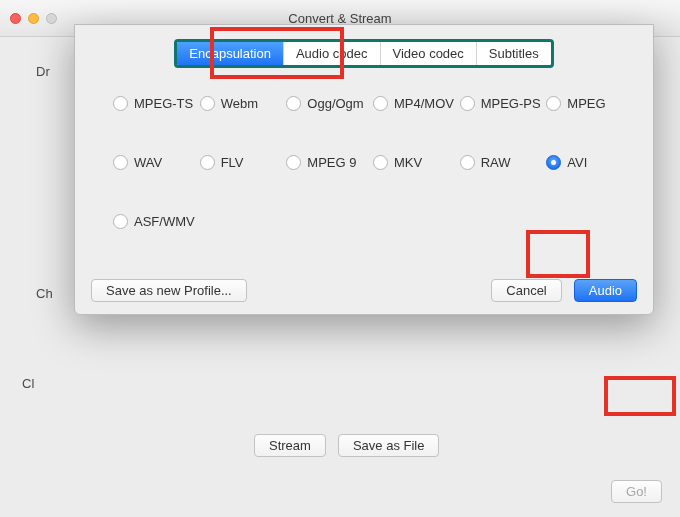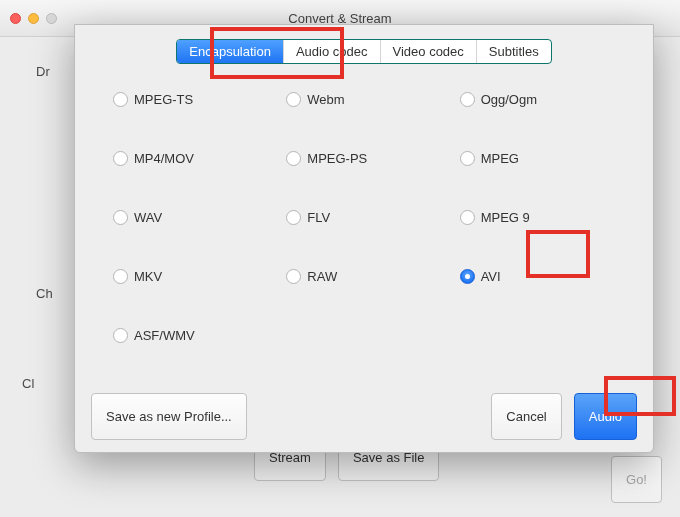--- a/index.html
+++ b/index.html
@@ -45,21 +45,21 @@
     display:flex; gap:12px;
   }
   .bg-go{
     position:absolute;
     right:18px; bottom:14px;
   }
   .btn {
     background: linear-gradient(#fdfdfd,#f1f1f1);
     border:1px solid #c2c2c2;
     border-radius:4px;
-    padding:15px 14px;
+    padding:3px 14px;
     font-size:13px;
     color:#333;
     cursor: default;
   }
   .btn-disabled { color:#a8a8a8; }
   .btn-primary{
     background: linear-gradient(#5aa3f8,#1e72f3);
     border:1px solid #1561d8;
     color:#fff;
   }
@@ -75,39 +75,39 @@
     box-shadow: 0 12px 40px rgba(0,0,0,0.35);
     padding: 14px 16px 12px 16px;
   }
   .tabbar {
     display:flex;
     justify-content:center;
     margin-bottom: 22px;
   }
   .segctl{
     display:flex;
-    border:1px solid #0f766e;
+    border:3px solid #0f766e;
     border-radius:4px;
     overflow:hidden;
     background:#fff;
   }
   .seg {
     padding:4px 12px;
     font-size:13px;
     border-right:1px solid #d5d5d5;
     color:#333;
   }
   .seg:last-child{ border-right:none;}
   .seg-active{
     background: linear-gradient(#4ea0ff,#1f74f3);
     color:#fff;
   }
   .radio-grid{
     display:grid;
-    grid-template-columns: repeat(3, 1fr);
+    grid-template-columns: repeat(6, 1fr);
     column-gap: 4px;
     row-gap: 44px;
     padding: 6px 8px 6px 22px;
     margin-bottom: 44px;
   }
   .radio {
     display:flex;
     align-items:center;
     gap:6px;
     font-size:13px;

